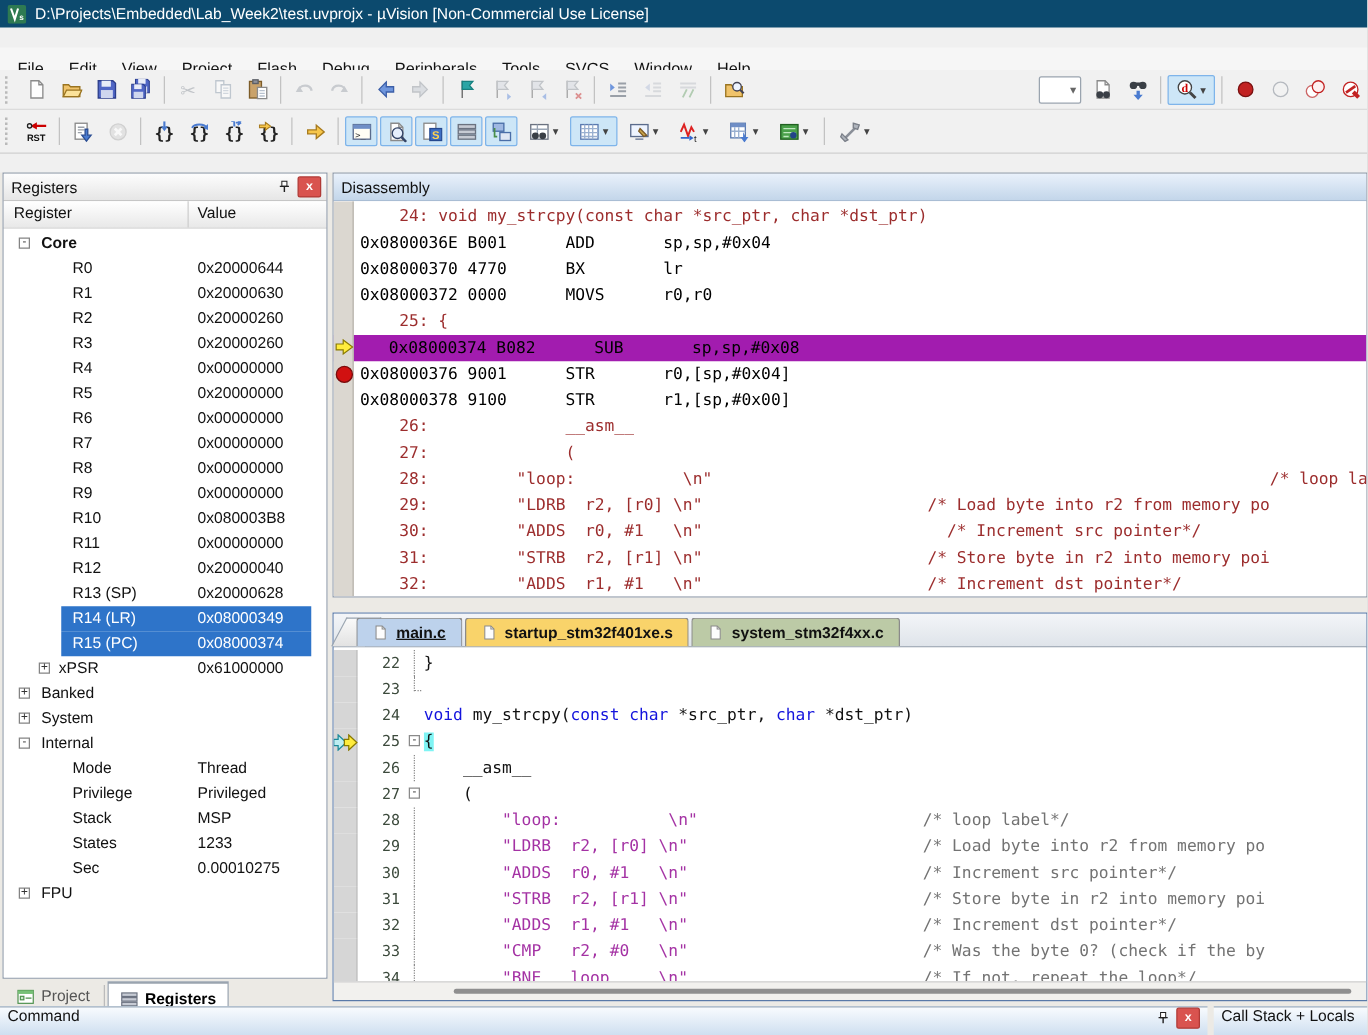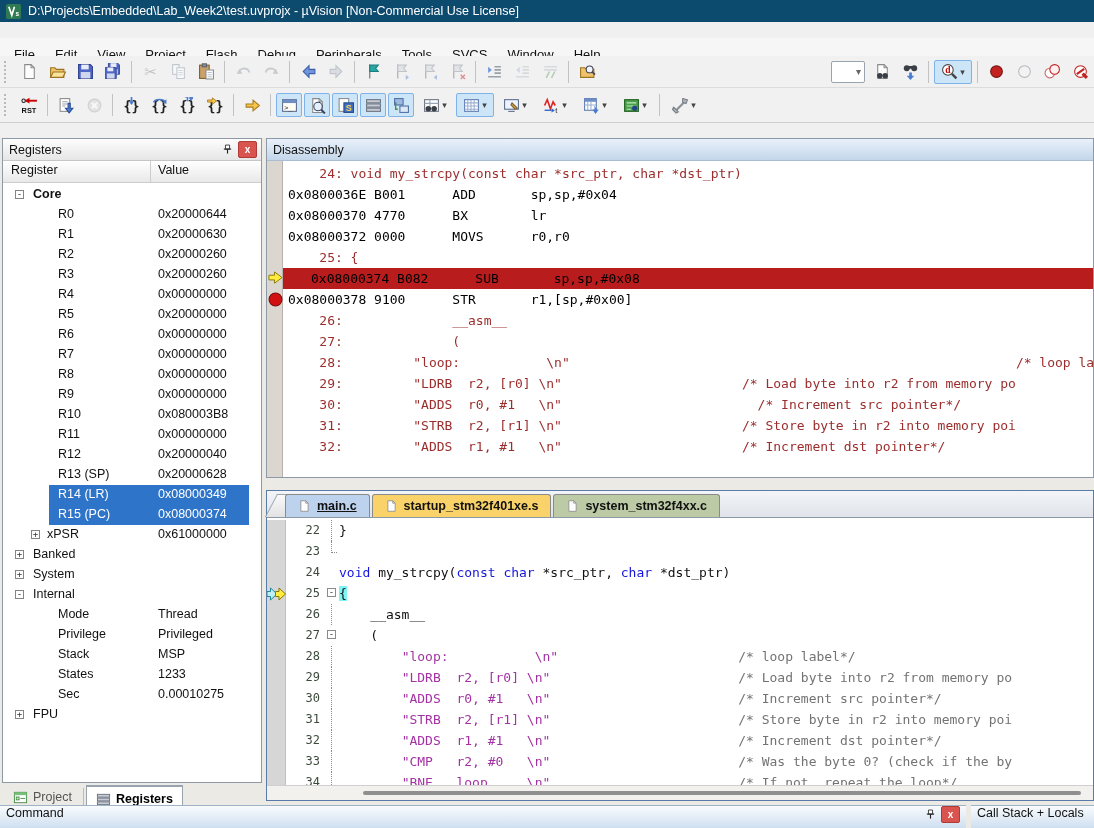--- a/index.html
+++ b/index.html
@@ -69,21 +69,21 @@
   .btab .ticon{width:15px;height:15px;}
   .btabsep{width:1px;height:18px;background:#bbb;margin-top:3px;}
   
   .disasm-panel{height:340px;display:flex;flex-direction:column;flex:0 0 auto;}
   .dbody{position:relative;flex:1;overflow:hidden;background:#fff;}
   .dgutter{position:absolute;left:0;top:0;bottom:0;width:15px;background:#dbd7d0;border-right:1px solid #b7b3ac;z-index:2;}
   .dlines{position:absolute;left:0;top:2px;right:0;z-index:1;}
   .dline{height:21px;line-height:21px;white-space:pre;font-family:"DejaVu Sans Mono","Liberation Mono",monospace;
          font-size:13px;padding-left:21px;color:#000;}
   .dline.src{color:#9c2d2d;}
-  .dline.hl{background:#b91c1c;padding-left:44px;}
+  .dline.hl{background:#a21caf;padding-left:44px;}
   .dmark{position:absolute;left:1px;width:15px;height:14px;z-index:3;}
   
   .hgap{height:12px;flex:0 0 auto;}
   .source-panel{height:311px;display:flex;flex-direction:column;flex:0 0 auto;border:1px solid #5a7aa8;}
   .tabbar{height:26px;background:linear-gradient(#f3f5f8,#dfe4ea);display:flex;align-items:flex-end;
           padding-left:4px;border-bottom:1px solid #8e99a8;flex:0 0 auto;position:relative;}
   .tcorner{width:26px;height:22px;background:linear-gradient(#fafafa,#e2e2e2);border:1px solid #9aa4af;
            transform:skewX(-28deg);margin-right:-14px;border-bottom:none;}
   .etab{height:22px;display:flex;align-items:center;gap:6px;padding:0 12px;border:1px solid #8a8a8a;border-bottom:none;
         border-radius:3px 3px 0 0;font-size:12.5px;font-weight:bold;margin-right:2px;position:relative;z-index:1;}
@@ -782,20 +782,21 @@
         </div>
         <div class="dbody">
           <div class="dgutter"></div>
           <div class="dlines" id="dlines">
               <div class="dline src">    24: void my_strcpy(const char *src_ptr, char *dst_ptr)</div>
               <div class="dline asm">0x0800036E B001      ADD       sp,sp,#0x04</div>
               <div class="dline asm">0x08000370 4770      BX        lr</div>
               <div class="dline asm">0x08000372 0000      MOVS      r0,r0</div>
               <div class="dline src">    25: {</div>
               <div class="dline asm hl">0x08000374 B082      SUB       sp,sp,#0x08</div>
+              <div class="dline asm">0x08000376 9001      STR       r0,[sp,#0x04]</div>
               <div class="dline asm">0x08000378 9100      STR       r1,[sp,#0x00]</div>
               <div class="dline src">    26:              __asm__</div>
               <div class="dline src">    27:              (</div>
               <div class="dline src">    28:         "loop:           \n"                                                         /* loop label*</div>
               <div class="dline src">    29:         "LDRB  r2, [r0] \n"                       /* Load byte into r2 from memory po</div>
               <div class="dline src">    30:         "ADDS  r0, #1   \n"                         /* Increment src pointer*/</div>
               <div class="dline src">    31:         "STRB  r2, [r1] \n"                       /* Store byte in r2 into memory poi</div>
               <div class="dline src">    32:         "ADDS  r1, #1   \n"                       /* Increment dst pointer*/</div>
             </div>
         <span class="dmark" style="top: 110px;"><svg viewBox="0 0 16 14">

